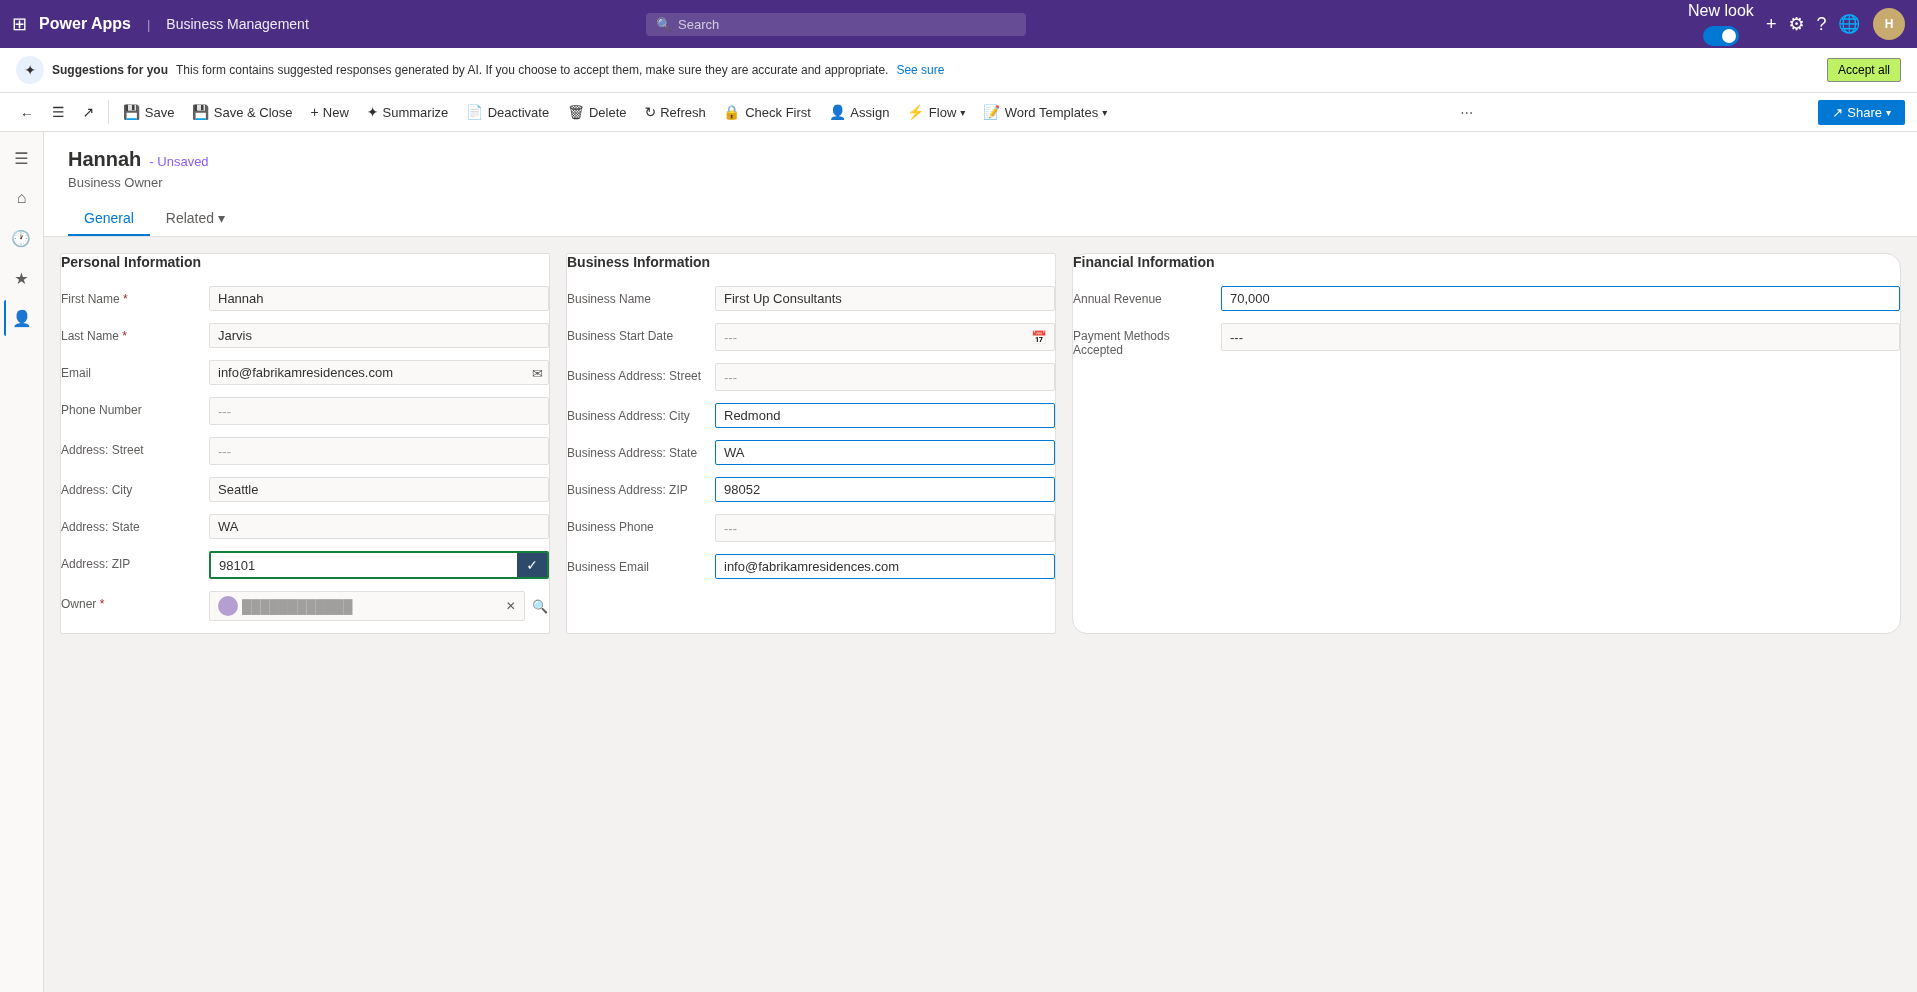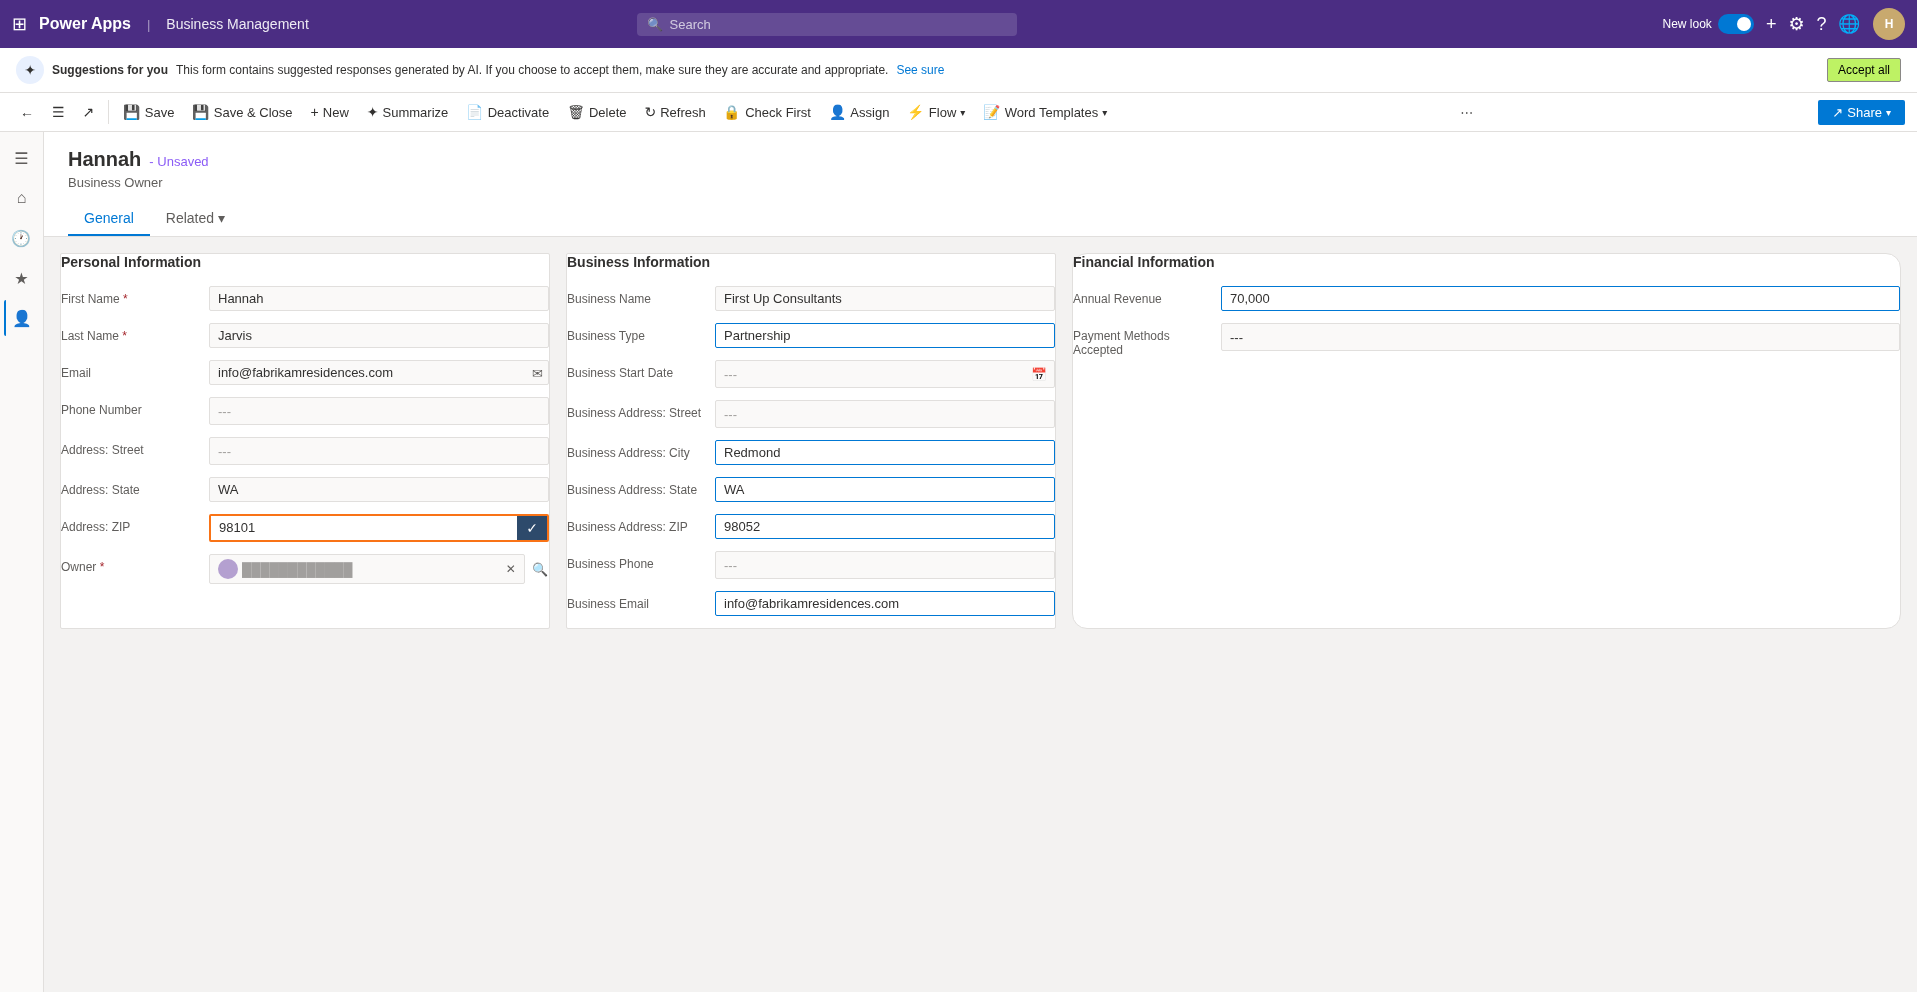--- a/index.html
+++ b/index.html
@@ -18,21 +18,21 @@
       display: flex; align-items: center;
       background: rgba(255,255,255,0.15); border-radius: 4px;
       padding: 4px 10px; gap: 6px; color: rgba(255,255,255,0.8);
     }
     .top-nav .search-input {
       background: transparent; border: none; outline: none; color: white;
       font-size: 13px; width: 100%;
     }
     .top-nav .search-input::placeholder { color: rgba(255,255,255,0.7); }
     .top-nav-right { display: flex; align-items: center; gap: 12px; margin-left: auto; }
-    .new-look-toggle { display: flex; align-items: center; gap: 6px; font-size: 12px; }
+    .new-look-toggle { display: flex; align-items: center; gap: 6px; font-size: 16px; flex-direction: column; }
     .toggle-switch {
       width: 36px; height: 20px; background: #0078d4; border-radius: 10px;
       position: relative; cursor: pointer;
     }
     .toggle-switch::after {
       content: ''; position: absolute; right: 3px; top: 3px;
       width: 14px; height: 14px; background: white; border-radius: 50%;
     }
     .nav-icon { font-size: 18px; cursor: pointer; color: white; }
     .avatar {
@@ -133,21 +133,21 @@
     .field-placeholder { color: #a19f9d; font-size: 13px; }
     .field-with-icon { position: relative; }
     .field-with-icon .field-input { padding-right: 28px; }
     .field-end-icon {
       position: absolute; right: 6px; top: 50%; transform: translateY(-50%);
       color: #605e5c; font-size: 13px;
     }
 
     
     .zip-field-container {
-      display: flex; align-items: flex-start; border: 2px solid #f97316; border-radius: 2px; gap: 29px;
+      display: flex; align-items: center; border: 2px solid #15803d; border-radius: 2px; gap: 29px;
     }
     .zip-input {
       flex: 1; padding: 4px 8px; border: none;
       font-size: 13px; color: #323130; background: white; outline: none;
     }
     .zip-confirm-btn {
       background: #2d4a6b; color: white; border: none; padding: 4px 8px;
       cursor: pointer; display: flex; align-items: center; justify-content: center;
       font-size: 14px; min-width: 30px;
     }
@@ -346,20 +346,26 @@
 
         <div class="field-row">
           <div class="field-label">Address: Street</div>
           <div class="field-input-wrap">
             <div class="field-value">
                 <span class="field-placeholder">---</span>
               </div>
           </div>
         </div>
 
+        <div class="field-row">
+          <div class="field-label">Address: City</div>
+          <div class="field-input-wrap">
+            <input class="field-input" type="text" value="Seattle" style="">
+          </div>
+        </div>
 
         <div class="field-row">
           <div class="field-label">Address: State</div>
           <div class="field-input-wrap">
             <input class="field-input" type="text" value="WA" style="">
           </div>
         </div>
 
         <div class="field-row">
           <div class="field-label">Address: ZIP</div>
@@ -387,26 +393,20 @@
       <div class="form-section biz-section" style="max-width: 490px;">
         <div class="section-title">Business Information</div>
 
         <div class="field-row">
           <div class="field-label">Business Name</div>
           <div class="field-input-wrap">
             <input class="field-input" type="text" value="First Up Consultants" style="">
           </div>
         </div>
 
-        <div class="field-row">
-          <div class="field-label">Business Type</div>
-          <div class="field-input-wrap">
-            <input class="field-input active-field" type="text" value="Partnership" style="">
-          </div>
-        </div>
 
         <div class="field-row">
           <div class="field-label">Business Start Date</div>
           <div class="field-input-wrap field-with-icon">
             <div class="field-value" style="position:relative;">
               <span class="field-placeholder">---</span>
               <span style="position:absolute; right:6px; top:50%; transform:translateY(-50%); color:#605e5c;">📅</span>
             </div>
           </div>
         </div>

